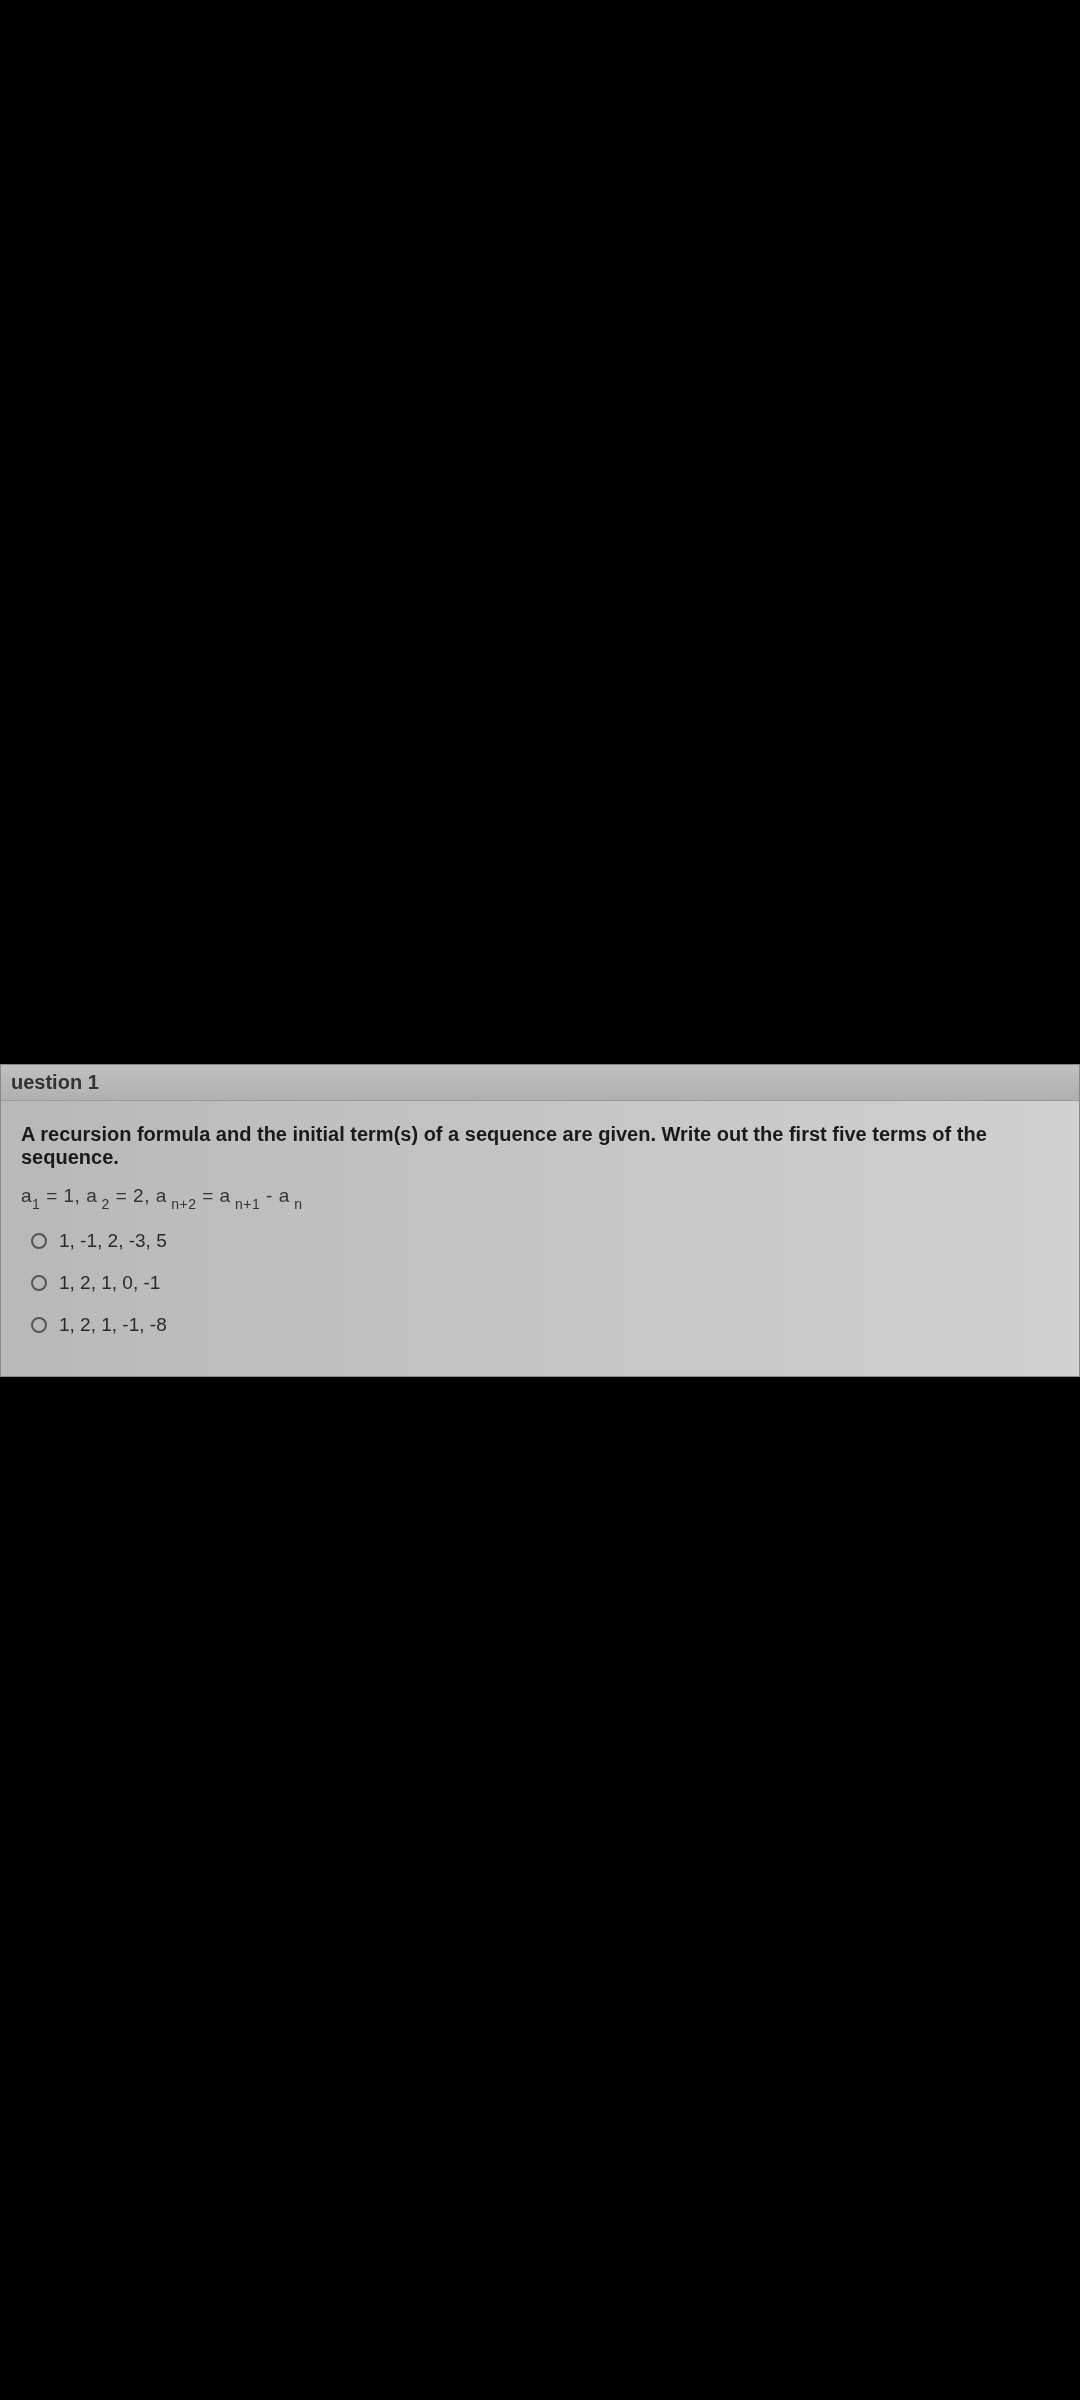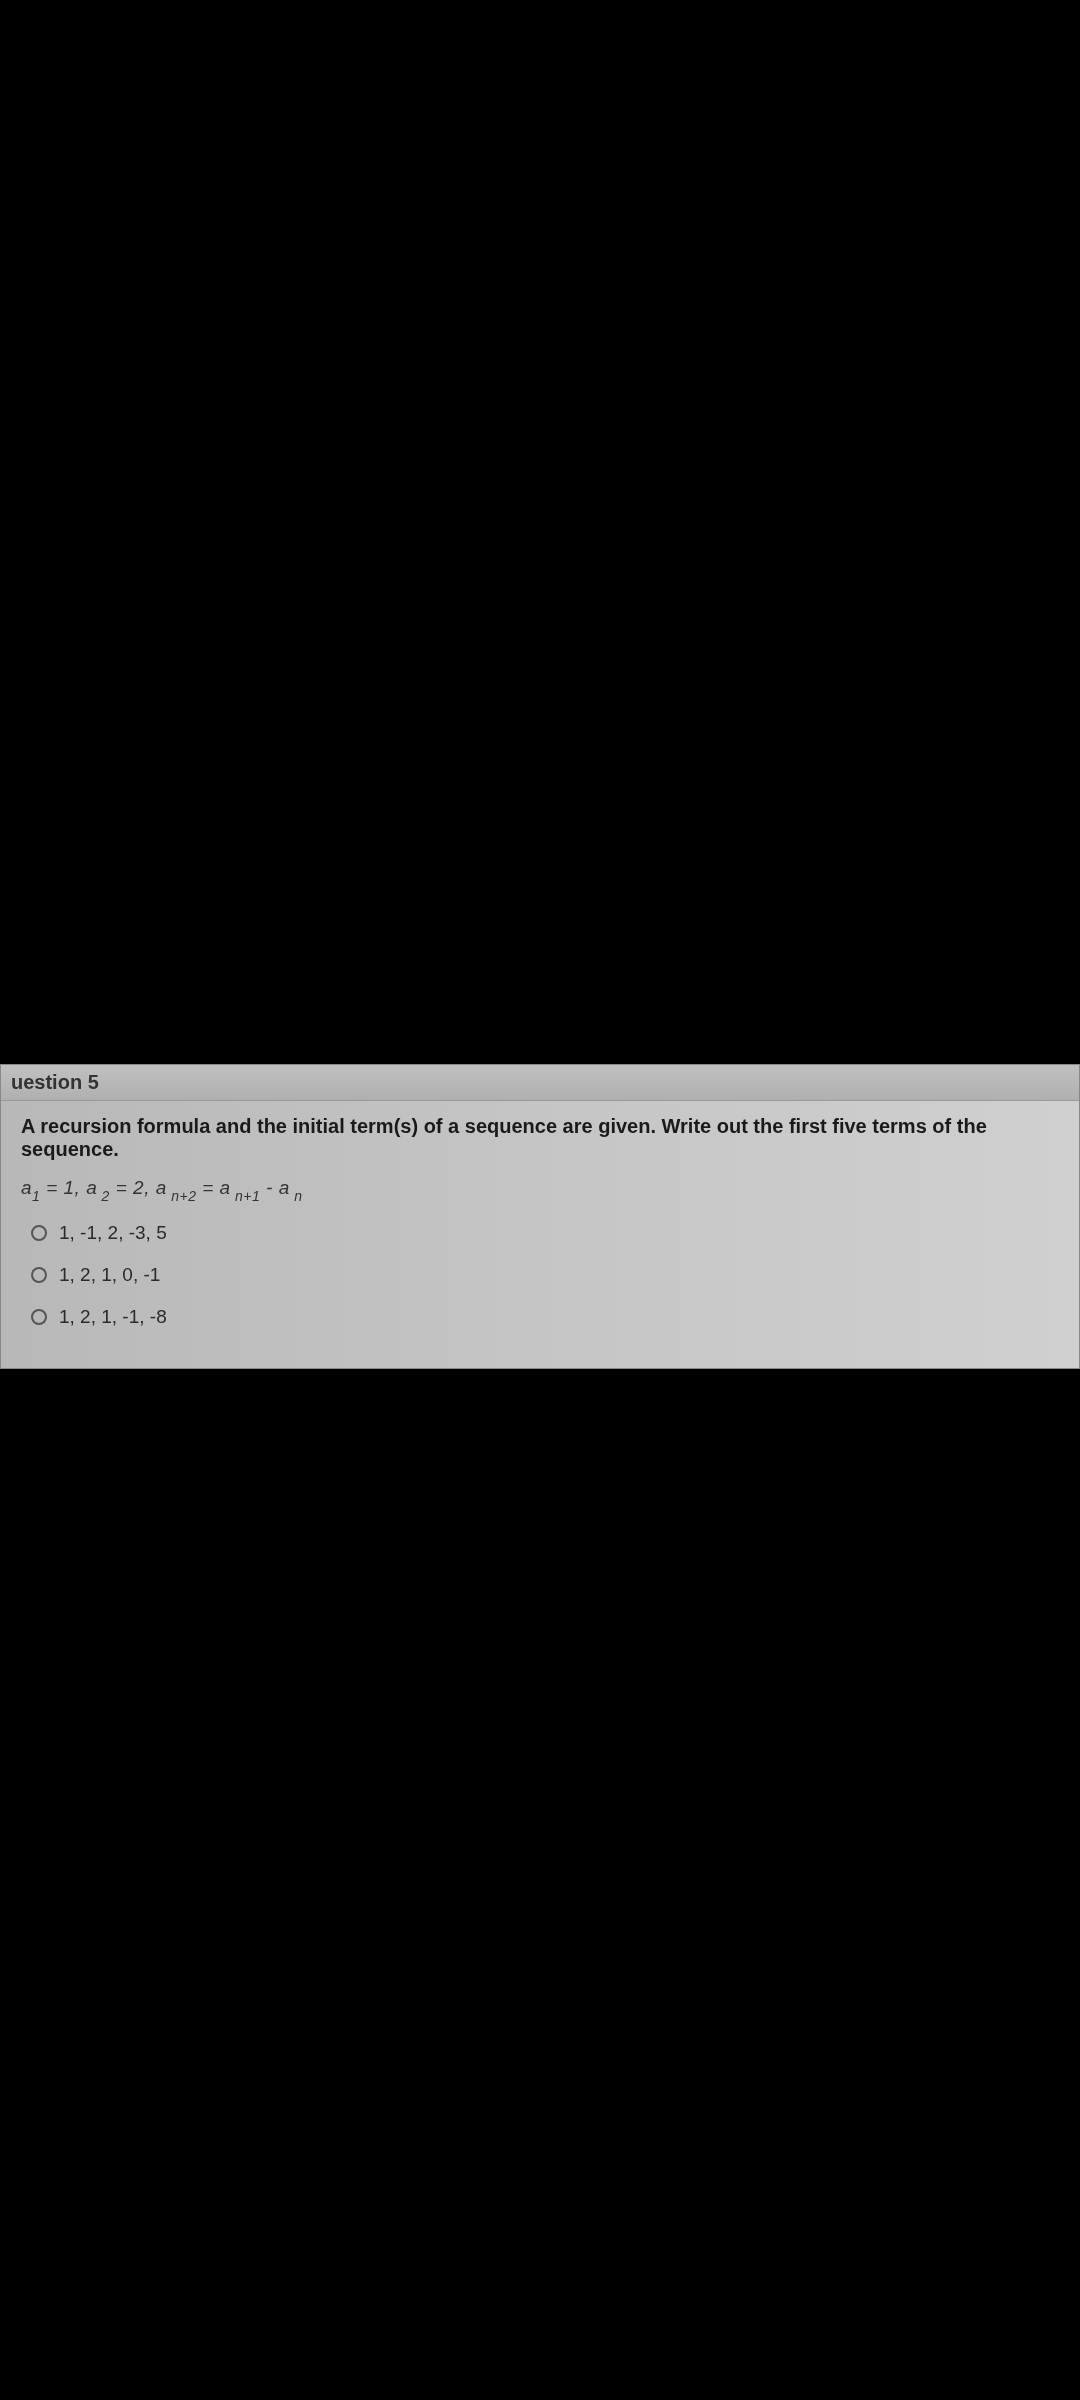--- a/index.html
+++ b/index.html
@@ -21,34 +21,33 @@
     }
     .question-header {
       background: linear-gradient(to bottom, #c0c0c0, #b0b0b0);
       border-bottom: 1px solid #999;
       padding: 6px 10px;
       font-size: 20px;
       font-weight: bold;
       color: #333;
     }
     .question-body {
-      padding: 14px 20px 20px 20px;
+      padding: 22px 20px 20px 20px;
     }
     .prompt {
       font-size: 20px;
       font-weight: bold;
       color: #1a1a1a;
       margin-bottom: 16px;
     }
     .formula {
       font-size: 19px;
       color: #333;
       margin-bottom: 0;
       letter-spacing: 0.5px;
-      font-style: italic;
     }
     .formula .sub {
       font-size: 14px;
       vertical-align: sub;
       position: relative;
       top: 2px;
     }
     .options {
       padding-left: 10px;
     }
@@ -67,21 +66,21 @@
       margin-right: 12px;
       background: transparent;
       flex-shrink: 0;
     }
   </style>
 </head>
 <body>
 
 <div class="question-panel">
   <div class="question-header">
-    <span>uestion 5</span>
+    <span>uestion 1</span>
   </div>
   <div class="question-body">
     <div class="prompt">A recursion formula and the initial term(s) of a sequence are given. Write out the first five terms of the sequence.</div>
     <div class="formula">
       <span>a</span><span class="sub">1</span><span> = 1, a</span><span class="sub"> 2</span><span> = 2, a</span><span class="sub"> n+2</span><span> = a</span><span class="sub"> n+1</span><span> - a</span><span class="sub"> n</span>
     </div>
     <div class="options">
       <div class="option">
         <span class="radio"></span>
         <span>1, -1, 2, -3, 5</span>

